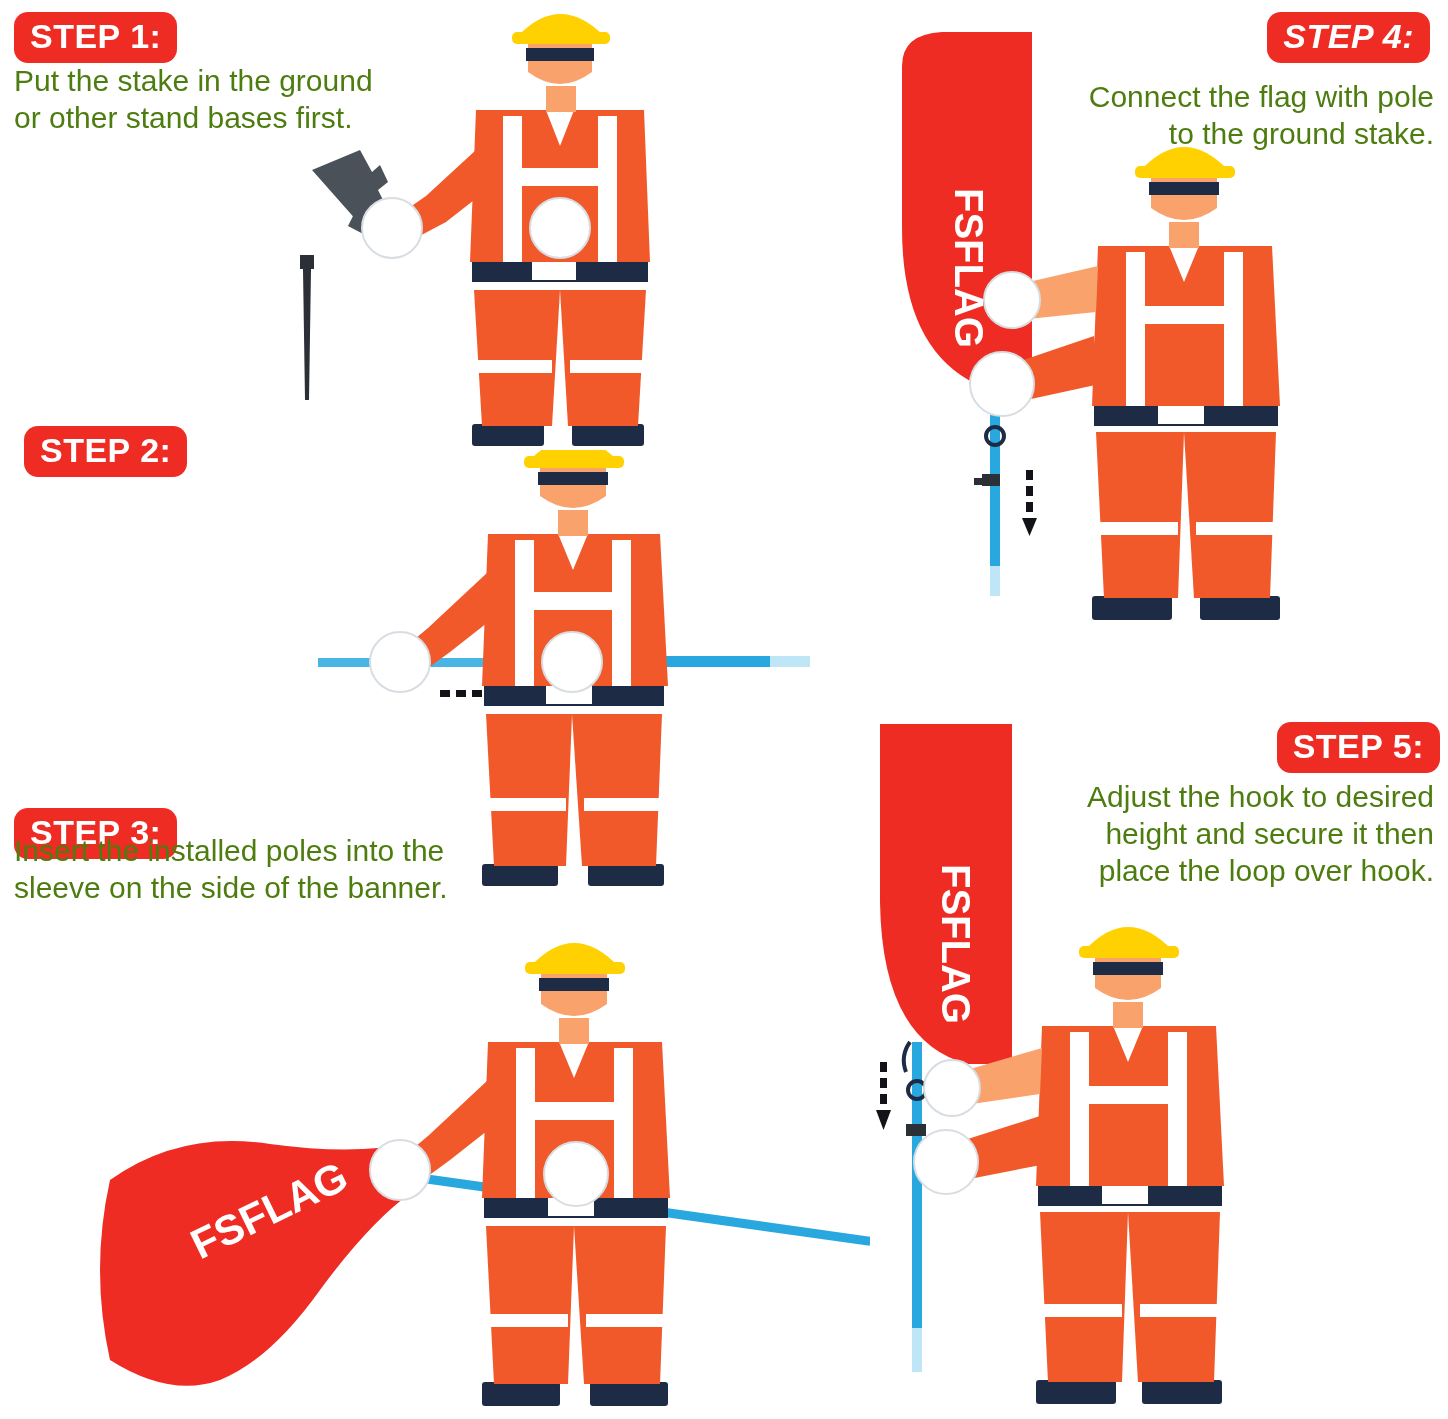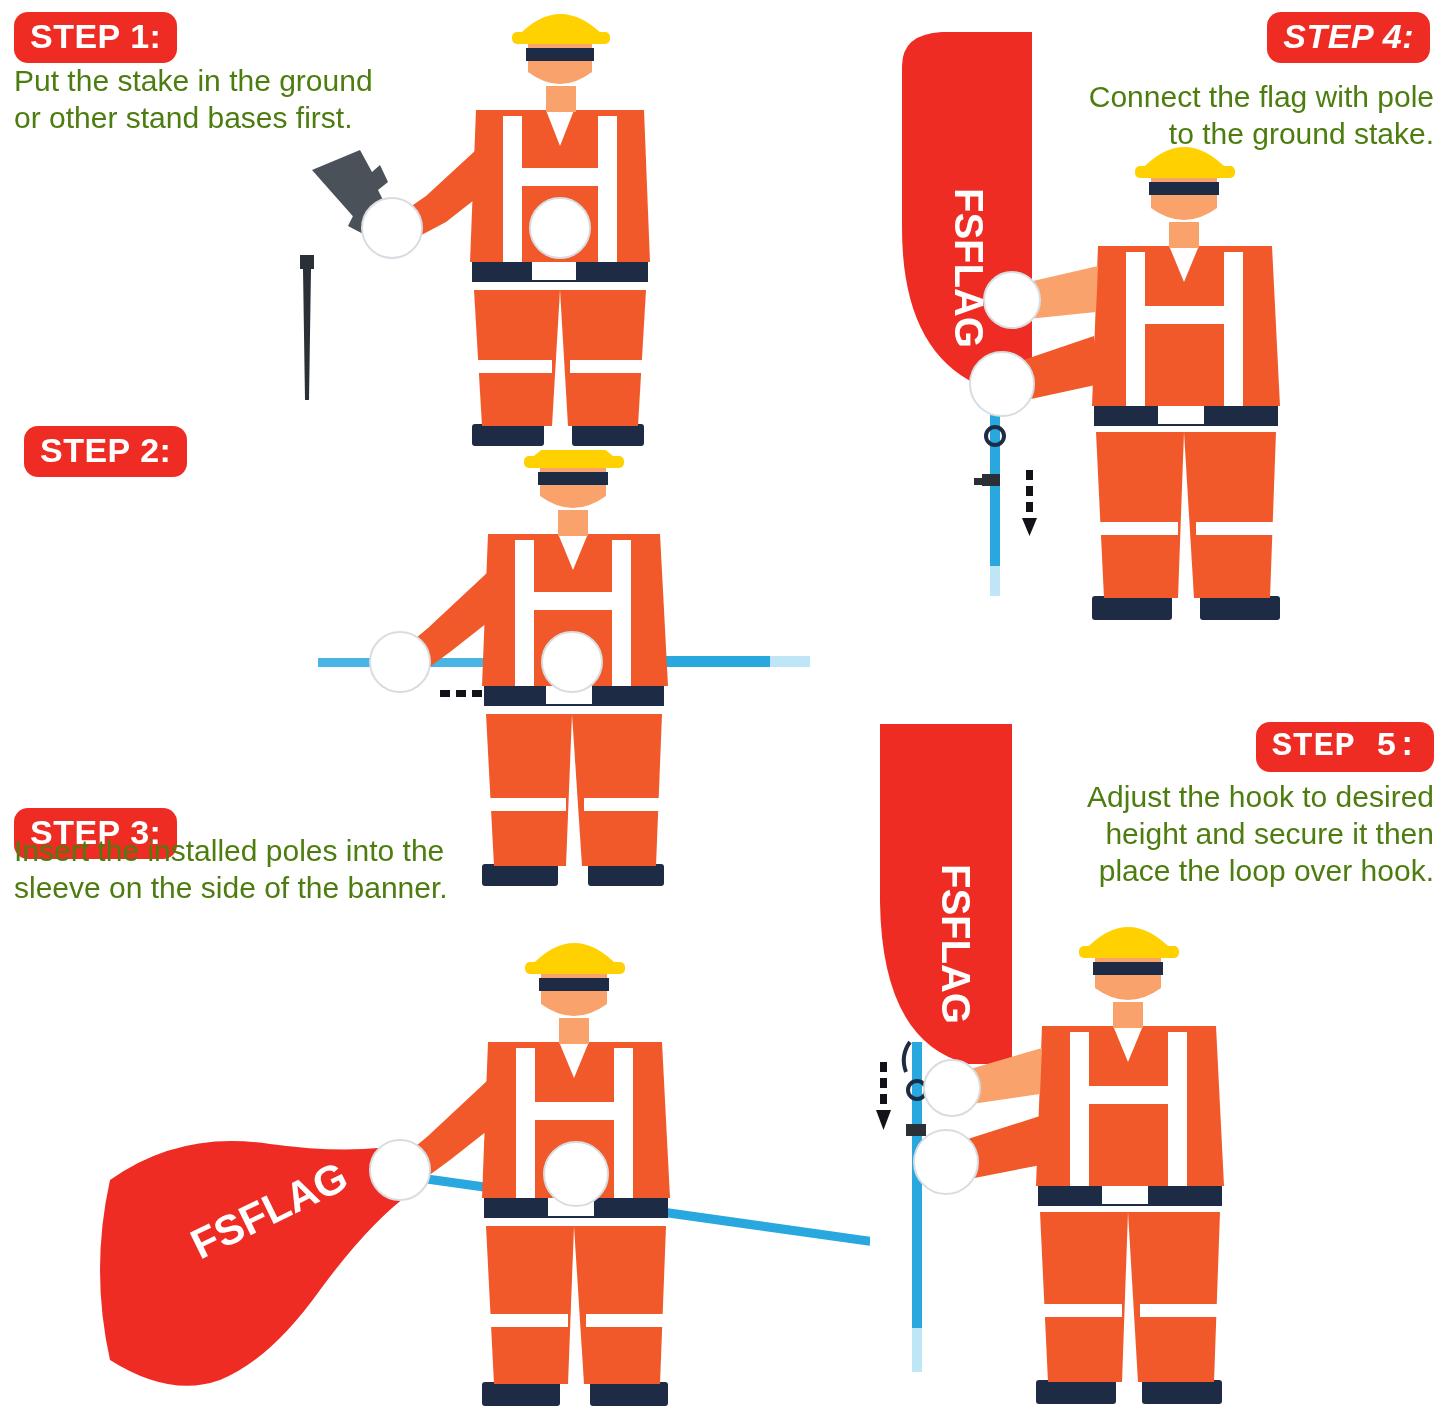--- a/index.html
+++ b/index.html
@@ -238,21 +238,21 @@
       <rect x="255" y="138" width="100" height="12" rx="5" fill="#ffd100"></rect>
 
       <path d="M218 238 L140 256 L138 292 L216 284 Z" fill="#f9a26c"></path>
       <circle cx="132" cy="272" r="28" fill="#ffffff" stroke="#d8dde2" stroke-width="2"></circle>
 
       <path d="M214 308 L126 338 L128 376 L220 356 Z" fill="#f1592a"></path>
       <circle cx="122" cy="356" r="32" fill="#ffffff" stroke="#d8dde2" stroke-width="2"></circle>
     </g>
   </svg>
 
-  <div class="step-badge" style="right:14px; top:722px;font-family:Liberation Mono, monospace;">STEP 5:</div>
+  <div class="step-badge" style="right:8px; top:722px;">STEP 5:</div>
   <div class="step-text right" style="right:14px; top:778px; width:540px;">Adjust the hook to desired
 height and secure it then
 place the loop over hook.</div>
 
   <svg class="fig" style="left:860px; top:712px;" width="580" height="707" viewBox="0 0 580 707">
 
     <g>
       <path d="M20 12 L152 12 L152 352 L108 352 Q22 330 20 190 Z" fill="#ee2c24"></path>
       <text x="82" y="152" fill="#ffffff" font-family="Liberation Sans, sans-serif" font-size="40" font-weight="bold" transform="rotate(90 82 152)">FSFLAG</text>
     </g>

